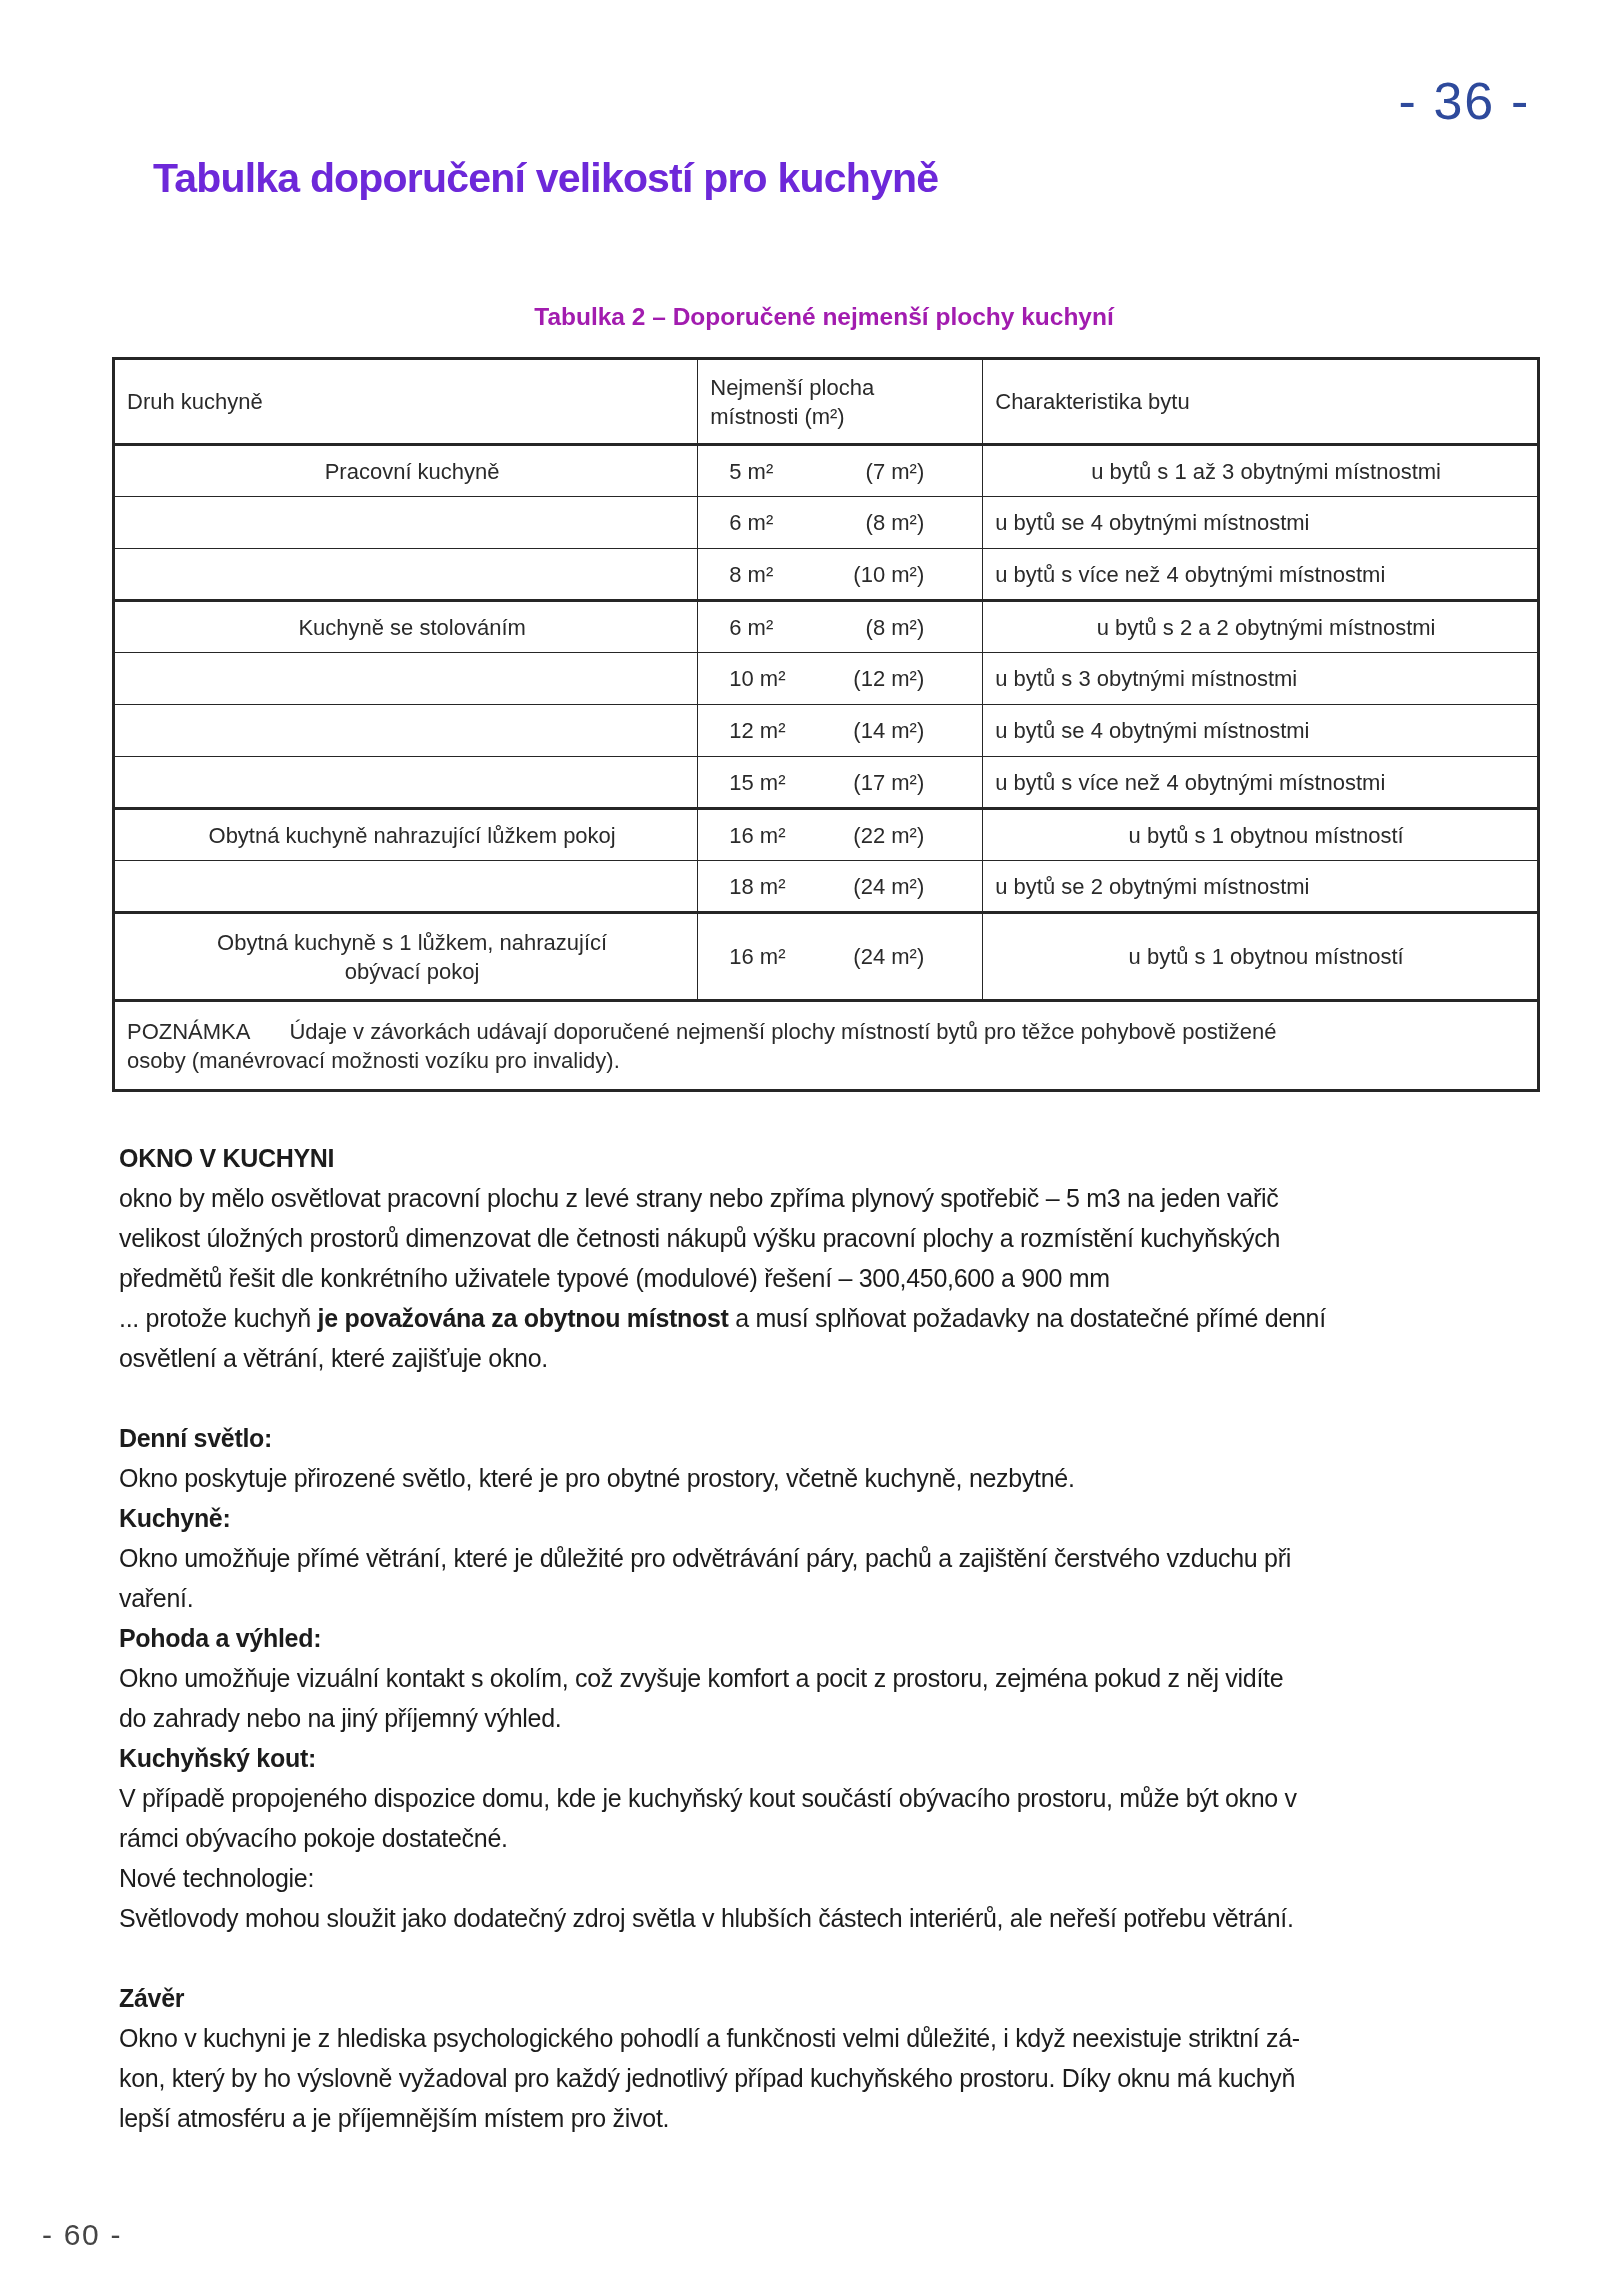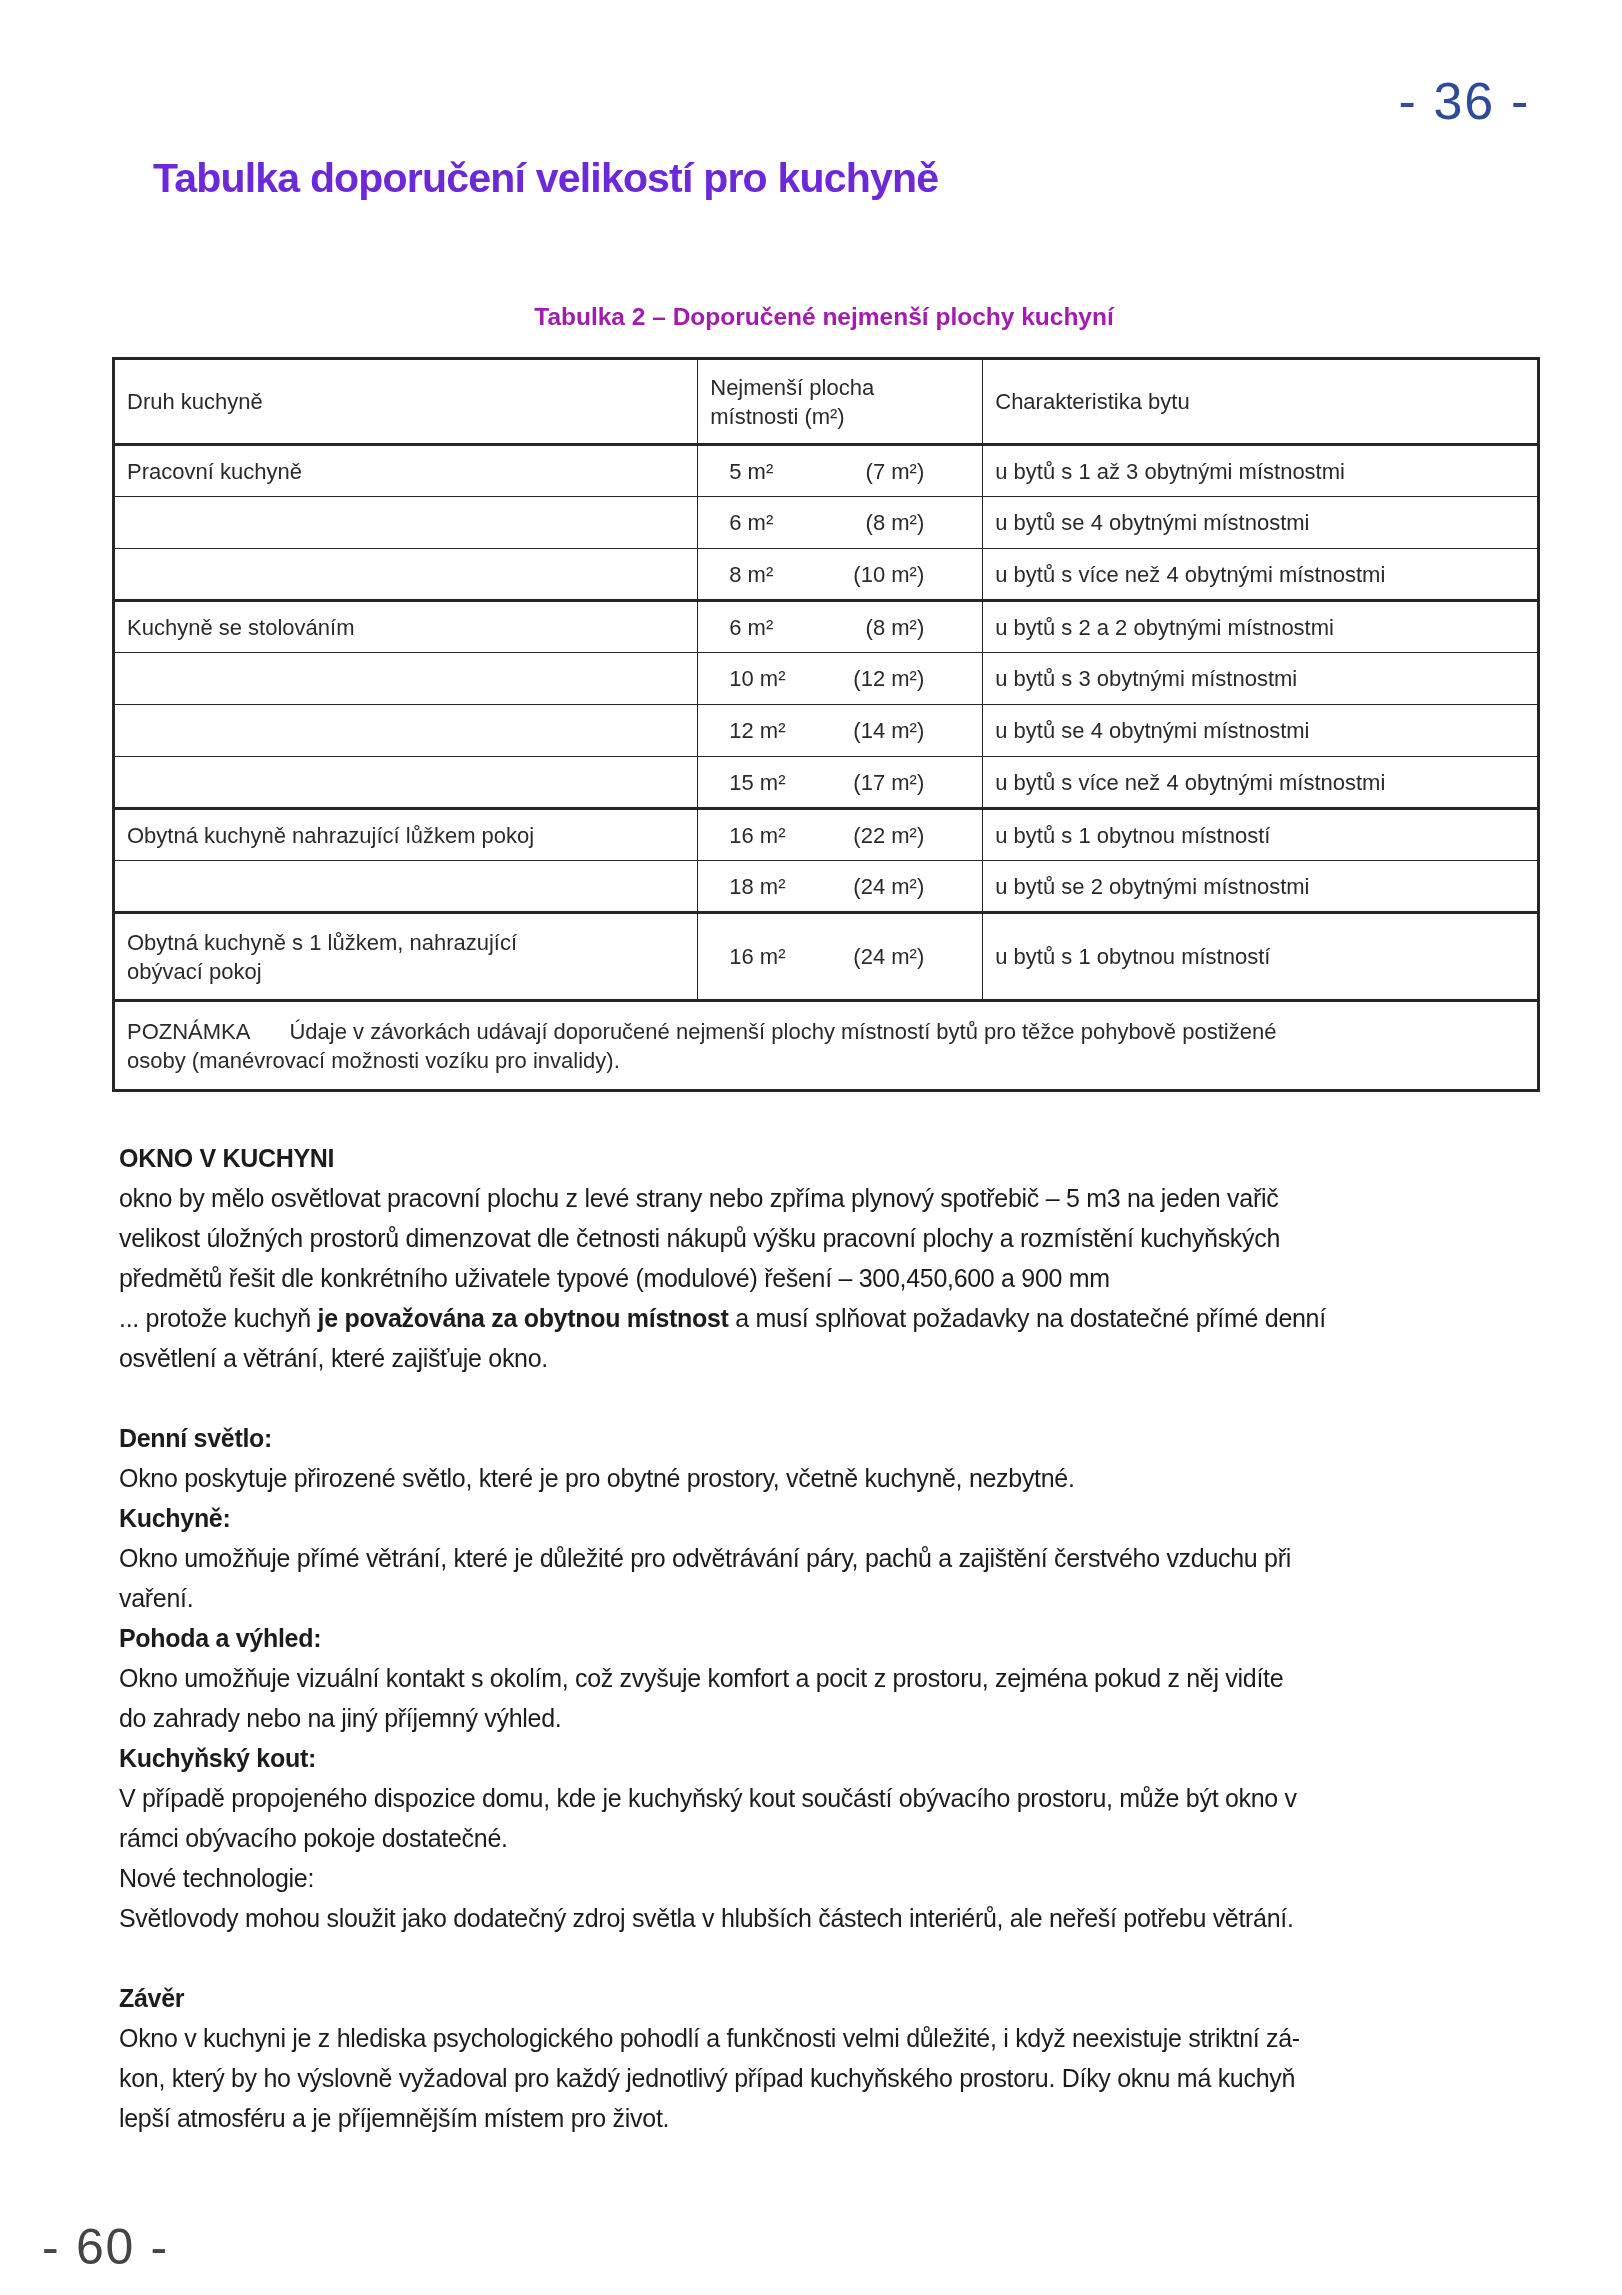--- a/index.html
+++ b/index.html
@@ -7,21 +7,21 @@
     width:1623px;height:2295px;position:relative;background:#ffffff;
     font-family:"Liberation Sans",sans-serif;color:#1f1f1f;overflow:hidden;
   }
   
   .page-num-top{
     position:absolute;top:71px;right:93px;
     font-size:52px;color:#2e4a9c;letter-spacing:1.7px;
   }
   .page-num-bottom{
     position:absolute;left:42px;top:2218px;
-    font-size:50px;color:#454545;letter-spacing:1.7px;
+    font-size:30px;color:#454545;letter-spacing:1.7px;
   }
   h1.doc-title{
     position:absolute;left:145px;top:147px;margin:8px;
     font-size:41px;font-weight:700;color:#6d28d9;letter-spacing:-0.8px;
   }
   
   .table-caption{
     position:absolute;left:112px;top:303px;width:1424px;
     text-align:center;font-size:24.5px;font-weight:700;color:#a21caf;
   }
@@ -33,21 +33,21 @@
   }
   .doc-table td,.doc-table th{
     border:1.7px solid #262626;
     vertical-align:middle;text-align:left;font-weight:400;
     padding:0 0 0 12px;white-space:pre-line;line-height:29px;
   }
   .doc-table thead tr{height:86px;}
   .doc-table thead th{border-bottom-width:3.4px;}
   .doc-table tbody tr{height:52px;}
   .doc-table tbody tr.tall{height:88px;}
-  .doc-table tbody tr.group-start td{border-top-width:3.4px;}
+  .doc-table tbody tr.group-start td{border-top-width:3.4px;text-align:center;}
   .doc-table tr.note-row{height:90px;}
   .doc-table tr.note-row td{border-top-width:3.4px;vertical-align:middle;padding-right:17px;}
   td.col-area{padding:9px;}
   .area-wrap{display:flex;justify-content:space-between;padding:0 49px 0 22px;}
   .note-label{margin-right:39px;}
   
   .content{
     position:absolute;left:119px;top:1138px;width:1488px;
     font-size:25px;line-height:40px;letter-spacing:-0.3px;color:#1c1c1c;
   }

